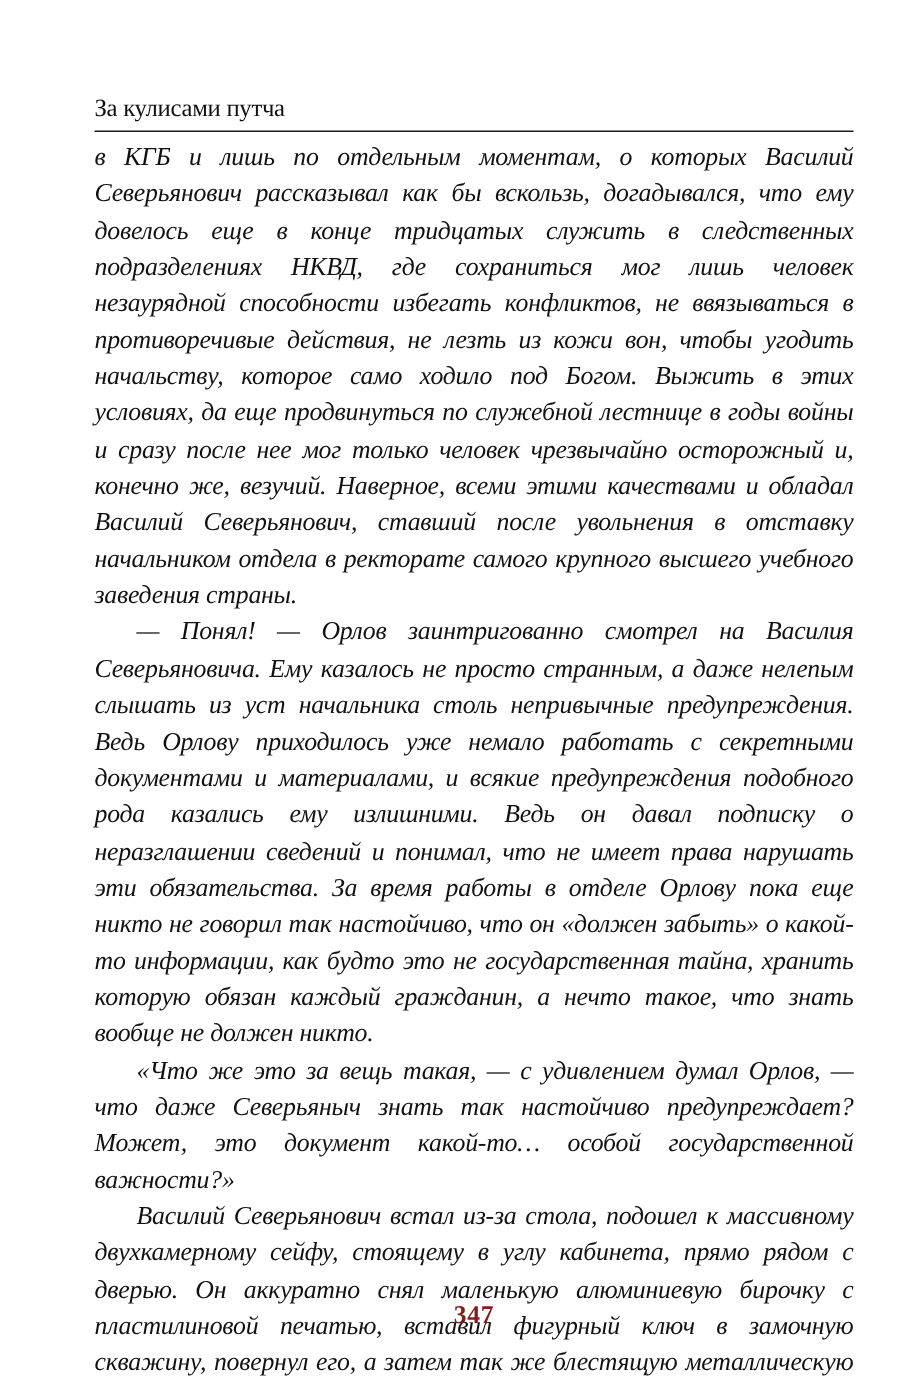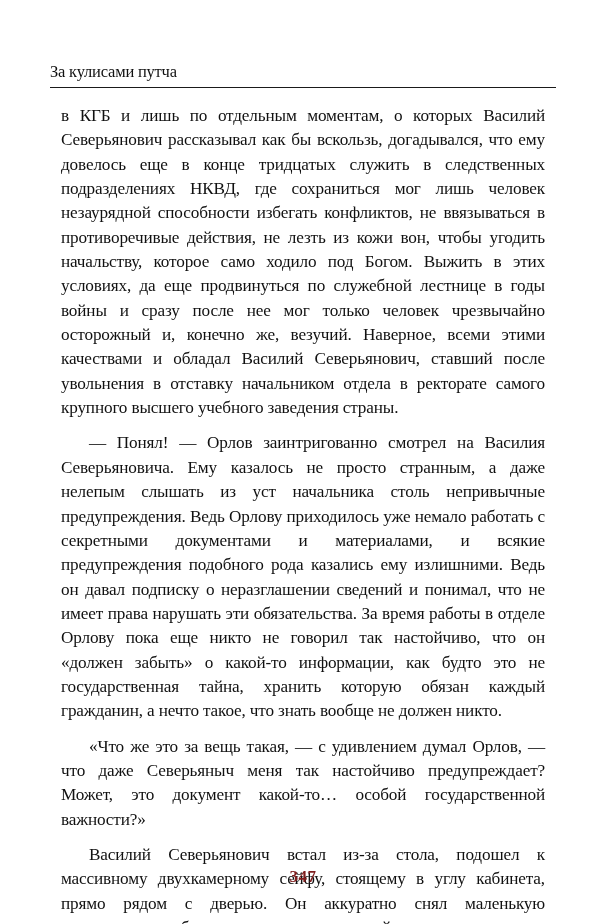--- a/index.html
+++ b/index.html
@@ -10,21 +10,21 @@
     body {
       width: 600px;
       height: 924px;
       position: relative;
       overflow: hidden;
       font-family: "Liberation Serif", "DejaVu Serif", serif;
       color: #111111;
     }
     .page {
       position: absolute;
-      left: 50px;
+      left: 63px;
       top: 0;
       width: 506px;
       height: 748px;
     }
     .running-head {
       position: absolute;
       top: 62px;
       left: 0;
       width: 506px;
       font-size: 16.5px;
@@ -44,23 +44,24 @@
       position: absolute;
       top: 93px;
       left: 0;
       width: 506px;
       font-size: 17.2px;
       line-height: 24.35px;
       text-align: justify;
       letter-spacing: -0.15px;
     }
     .body-text p {
-      margin: 11px;
+      margin: 0;
       text-indent: 28px;
       text-align: justify;
+      font-style: italic;
     }
     .body-text p.noindent {
       text-indent: 0;
     }
     .page-number {
       position: absolute;
       top: 867px;
       left: 0;
       width: 506px;
       text-align: center;
@@ -73,18 +74,18 @@
 </head>
 <body>
 
 <div class="page">
   <div class="running-head">За кулисами путча</div>
   <div class="head-rule"></div>
 
   <div class="body-text">
     <p class="noindent">в КГБ и лишь по отдельным моментам, о которых Василий Северьянович рассказывал как бы вскользь, догадывался, что ему довелось еще в конце тридцатых служить в следственных подразделениях НКВД, где сохраниться мог лишь человек незаурядной способности избегать конфликтов, не ввязываться в противоречивые действия, не лезть из кожи вон, чтобы угодить начальству, которое само ходило под Богом. Выжить в этих условиях, да еще продвинуться по служебной лестнице в годы войны и сразу после нее мог только человек чрезвычайно осторожный и, конечно же, везучий. Наверное, всеми этими качествами и обладал Василий Северьянович, ставший после увольнения в отставку начальником отдела в ректорате самого крупного высшего учебного заведения страны.</p>
     <p>— Понял! — Орлов заинтригованно смотрел на Василия Северьяновича. Ему казалось не просто странным, а даже нелепым слышать из уст начальника столь непривычные предупреждения. Ведь Орлову приходилось уже немало работать с секретными документами и материалами, и всякие предупреждения подобного рода казались ему излишними. Ведь он давал подписку о неразглашении сведений и понимал, что не имеет права нарушать эти обязательства. За время работы в отделе Орлову пока еще никто не говорил так настойчиво, что он «должен забыть» о какой-то информации, как будто это не государственная тайна, хранить которую обязан каждый гражданин, а нечто такое, что знать вообще не должен никто.</p>
-    <p>«Что же это за вещь такая, — с удивлением думал Орлов, — что даже Северьяныч меня так настойчиво предупреждает? Может, это документ какой-то… особой государственной важности?»</p>
+    <p>«Что же это за вещь такая, — с удивлением думал Орлов, — что даже Северьяныч знать так настойчиво предупреждает? Может, это документ какой-то… особой государственной важности?»</p>
     <p>Василий Северьянович встал из-за стола, подошел к массивному двухкамерному сейфу, стоящему в углу кабинета, прямо рядом с дверью. Он аккуратно снял маленькую алюминиевую бирочку с пластилиновой печатью, вставил фигурный ключ в замочную скважину, повернул его, а затем так же блестящую металлическую ручку и открыл нижнюю дверцу несгораемого шкафа. Андрей рассмотрел внутри ячейки стопку каких-то бумаг, общих тетрадей и книг на верхней полке, коробку с набором различных штампов, несколько бумажных пакетов, прошитых</p>
   </div>
 
   <div class="page-number">347</div>
 </div>
 
 </body></html>

